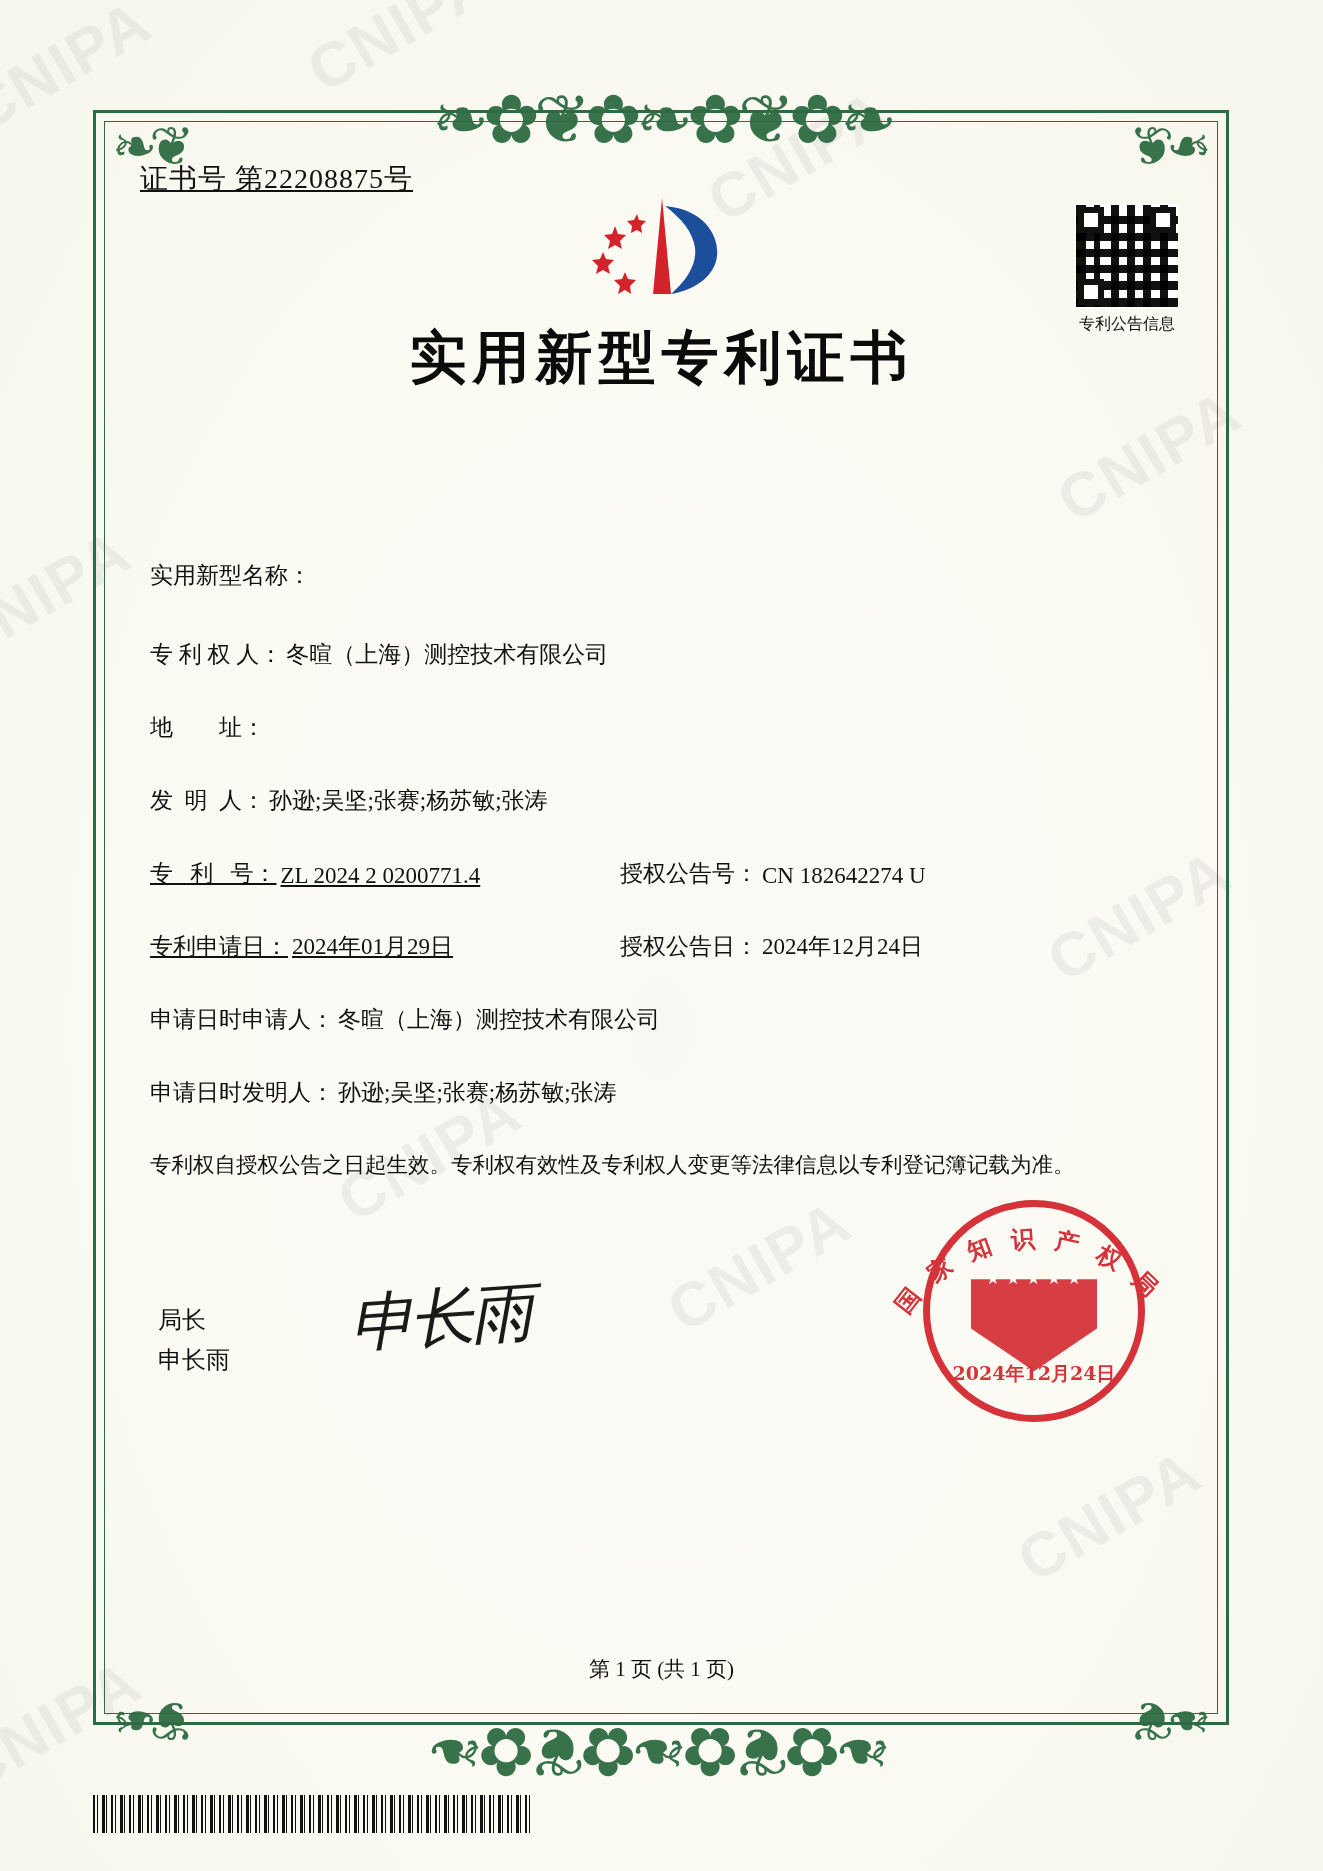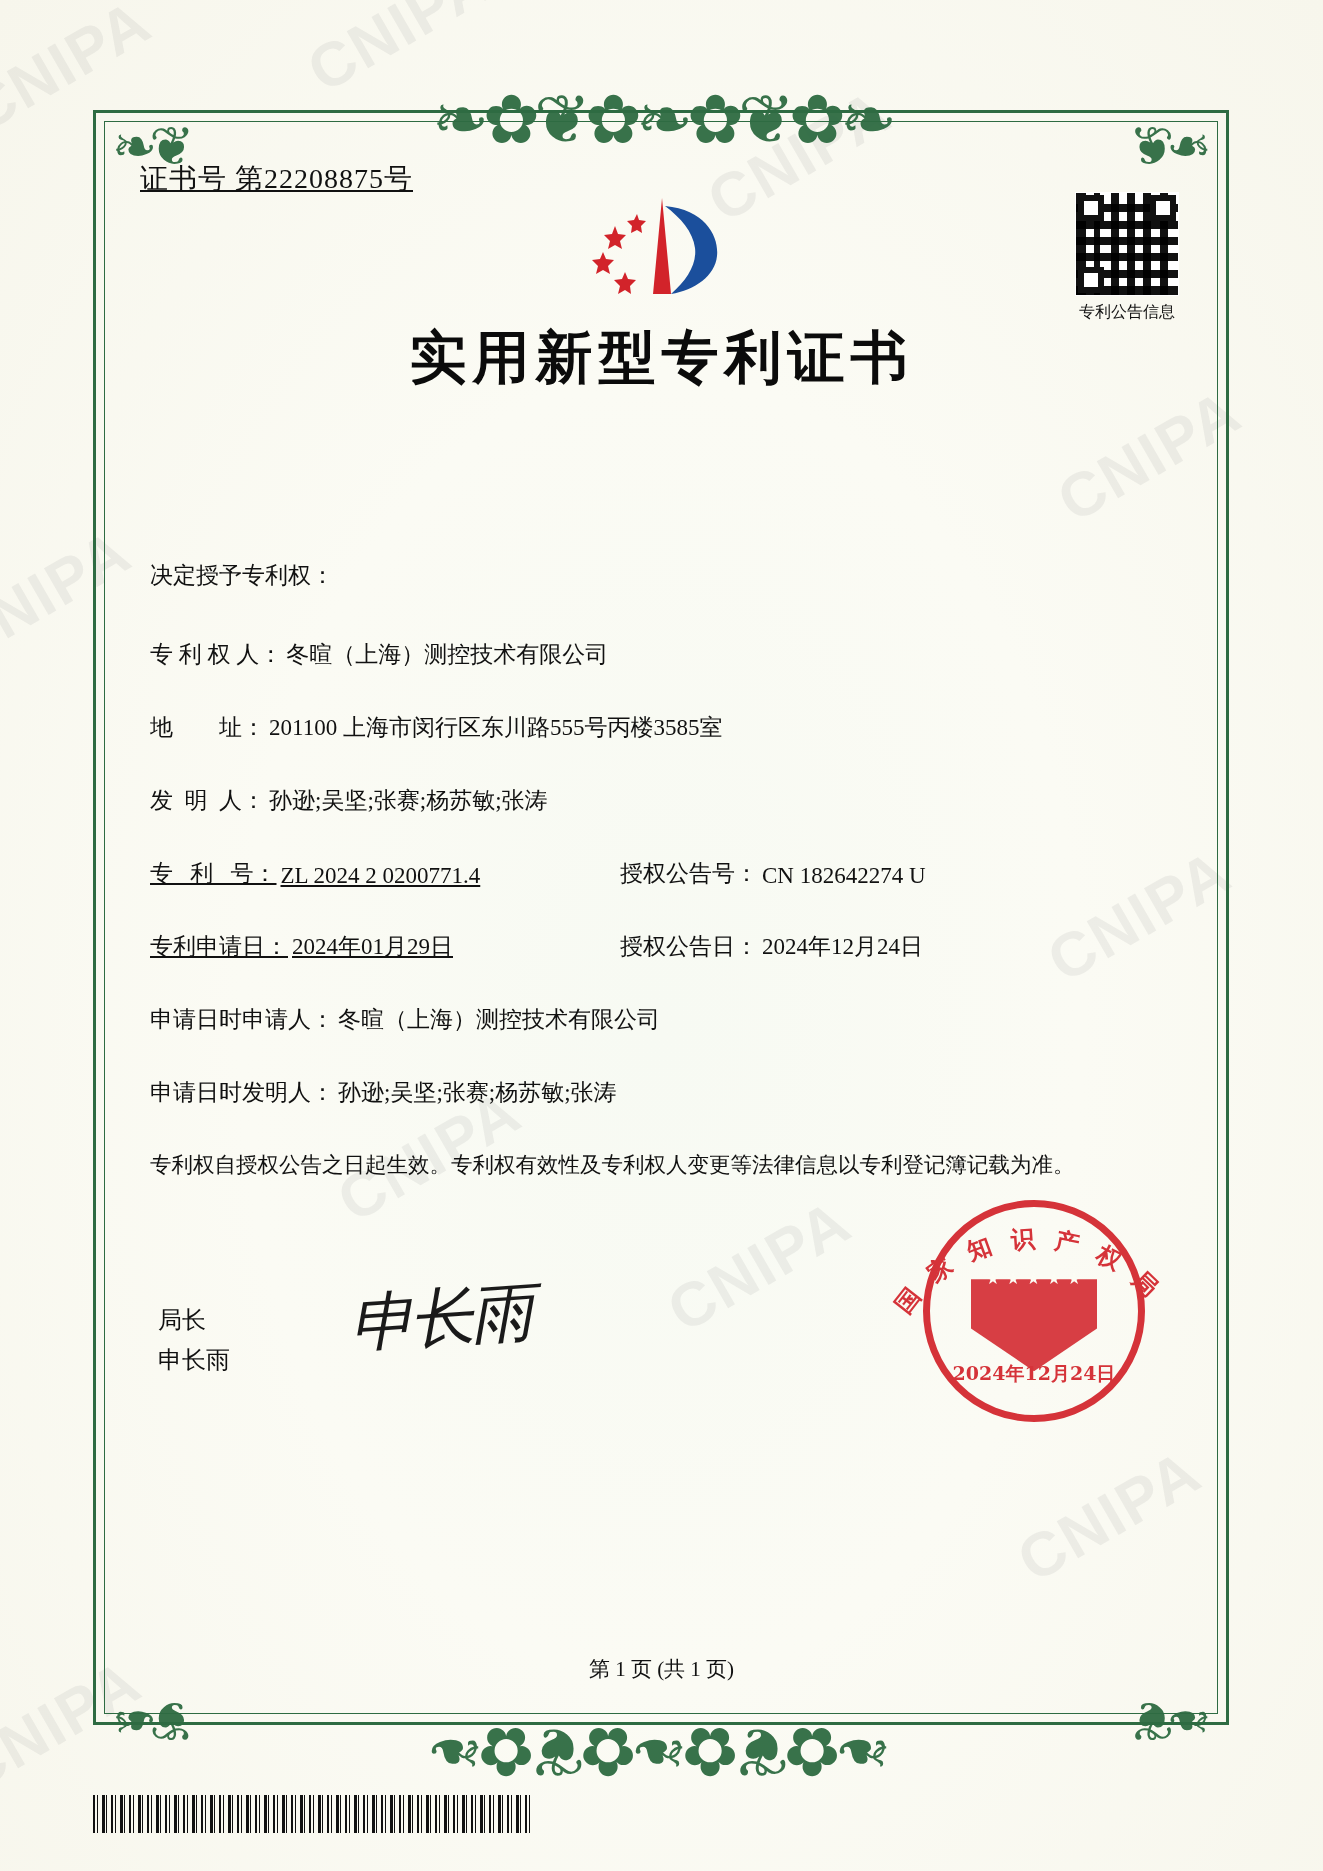--- a/index.html
+++ b/index.html
@@ -106,21 +106,21 @@
     position: absolute;
     left: 50%;
     top: 190px;
     transform: translateX(-50%);
     width: 190px;
     height: 120px;
   }
   .qr-block {
     position: absolute;
     right: 140px;
-    top: 192px;
+    top: 204px;
     width: 112px;
     text-align: center;
   }
   .qr {
     width: 102px;
     height: 102px;
     margin: 0 auto;
     background-color: #fff;
     background-image:
       linear-gradient(90deg, #111 0 10%, transparent 10% 18%, #111 18% 24%, transparent 24% 34%, #111 34% 42%, transparent 42% 50%, #111 50% 58%, transparent 58% 66%, #111 66% 74%, transparent 74% 82%, #111 82% 90%, transparent 90% 100%),
@@ -363,31 +363,30 @@
       <div class="qr-eye3"></div>
     </div>
     <div class="qr-label">专利公告信息</div>
   </div>
 
   <div class="main-title">实用新型专利证书</div>
 
   <div class="fields">
 
     <div class="row">
-      <span class="lbl">决定授予专利权：</span>
+      <span class="lbl">实用新型名称：</span>
     </div>
 
     <div class="row" style="margin-top:48px;">
       <span class="lbl">专 利 权 人：</span>
       <span class="val">冬暄（上海）测控技术有限公司</span>
     </div>
 
     <div class="row">
       <span class="lbl">地        址：</span>
-      <span class="val">201100 上海市闵行区东川路555号丙楼3585室</span>
     </div>
 
     <div class="row">
       <span class="lbl">发  明  人：</span>
       <span class="val">孙逊;吴坚;张赛;杨苏敏;张涛</span>
     </div>
 
     <div class="two-col">
       <div class="col-a">
         <span class="lbl">专   利   号：</span>

